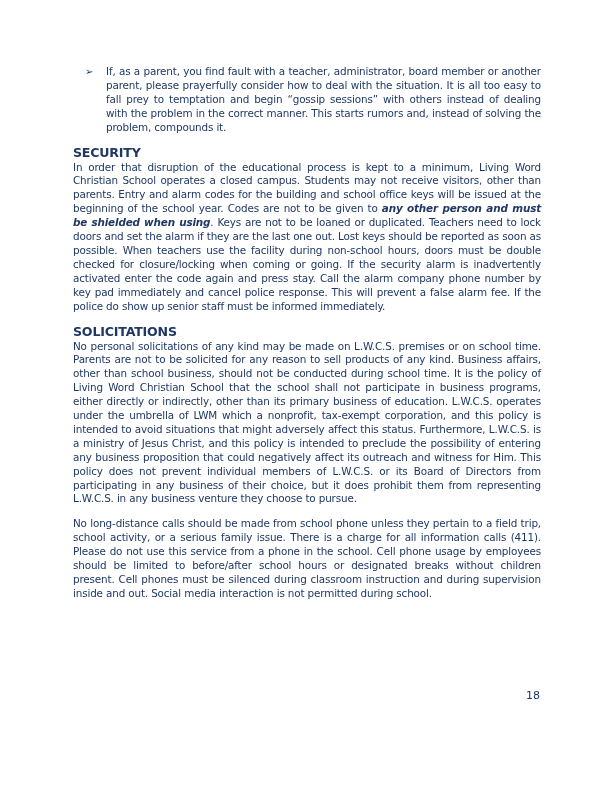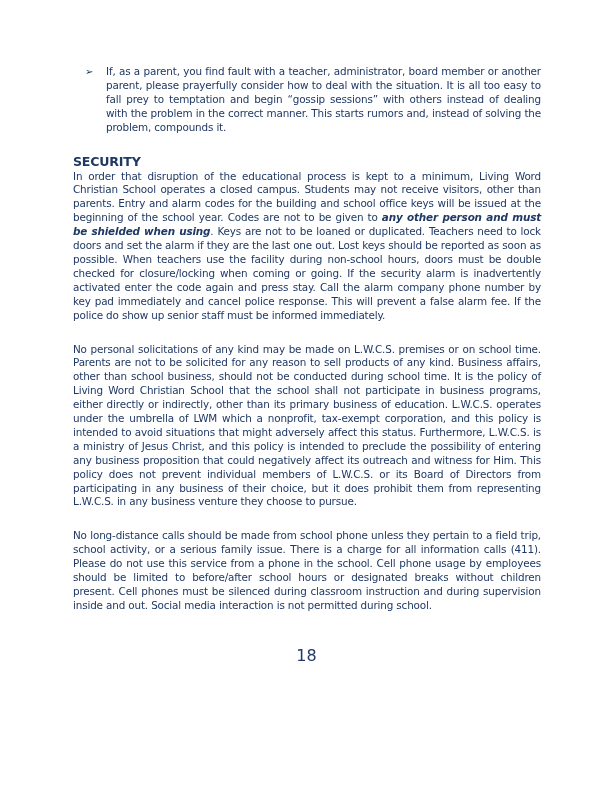--- a/index.html
+++ b/index.html
@@ -33,59 +33,60 @@
       padding-left: 33px;
       margin-left: 0;
     }
     .bullet-glyph {
       position: absolute;
       left: 12px;
       top: 0;
       font-size: 10px;
     }
     .section {
-      margin-top: 20px;
+      margin-top: 11px;
     }
     .heading {
       font-weight: bold;
       font-size: 12.6px;
       line-height: 14px;
       margin: 0 0 1px 0;
       letter-spacing: -0.2px;
     }
     .emph {
       font-weight: bold;
       font-style: italic;
     }
     .page-number {
       position: absolute;
       left: 73px;
-      top: 649px;
+      top: 689px;
       width: 467px;
-      text-align: center;
-      font-size: 16px;
+      text-align: right;
+      font-size: 11px;
       line-height: 13px;
     }
   </style>
 </head>
 <body>
 
 <div class="page">
 
   <p class="para bullet-item">
     <span class="bullet-glyph">➢</span>
     <span>If, as a parent, you find fault with a teacher, administrator, board member or another parent, please prayerfully consider how to deal with the situation. It is all too easy to fall prey to temptation and begin “gossip sessions” with others instead of dealing with the problem in the correct manner. This starts rumors and, instead of solving the problem, compounds it.</span>
   </p>
 
   <div class="section">
     <h2 class="heading">SECURITY</h2>
     <p class="para"><span>In order that disruption of the educational process is kept to a minimum, Living Word Christian School operates a closed campus. Students may not receive visitors, other than parents. Entry and alarm codes for the building and school office keys will be issued at the beginning of the school year. Codes are not to be given to </span><span class="emph">any other person and must be shielded when using</span><span>. Keys are not to be loaned or duplicated. Teachers need to lock doors and set the alarm if they are the last one out. Lost keys should be reported as soon as possible. When teachers use the facility during non-school hours, doors must be double checked for closure/locking when coming or going. If the security alarm is inadvertently activated enter the code again and press stay. Call the alarm company phone number by key pad immediately and cancel police response.  This will prevent a false alarm fee.   If the police do show up senior staff must be informed immediately.</span></p>
   </div>
 
   <div class="section">
+    <h2 class="heading">SOLICITATIONS</h2>
     <p class="para">No personal solicitations of any kind may be made on L.W.C.S. premises or on school time.  Parents are not to be solicited for any reason to sell products of any kind. Business affairs, other than school business, should not be conducted during school time. It is the policy of Living Word Christian School that the school shall not participate in business programs, either directly or indirectly, other than its primary business of education. L.W.C.S. operates under the umbrella of LWM which a nonprofit, tax-exempt corporation, and this policy is intended to avoid situations that might adversely affect this status. Furthermore, L.W.C.S. is a ministry of Jesus Christ, and this policy is intended to preclude the possibility of entering any business proposition that could negatively affect its outreach and witness for Him.  This policy does not prevent individual members of L.W.C.S. or its Board of Directors from participating in any business of their choice, but it does prohibit them from representing L.W.C.S. in any business venture they choose to pursue.</p>
   </div>
 
   <div class="section">
     <p class="para">No long-distance calls should be made from school phone unless they pertain to a field trip, school activity, or a serious family issue. There is a charge for all information calls (411). Please do not use this service from a phone in the school.  Cell phone usage by employees should be limited to before/after school hours or designated breaks without children present. Cell phones must be silenced during classroom instruction and during supervision inside and out. Social media interaction is not permitted during school.</p>
   </div>
 
 </div>
 
 <div class="page-number">18</div>

